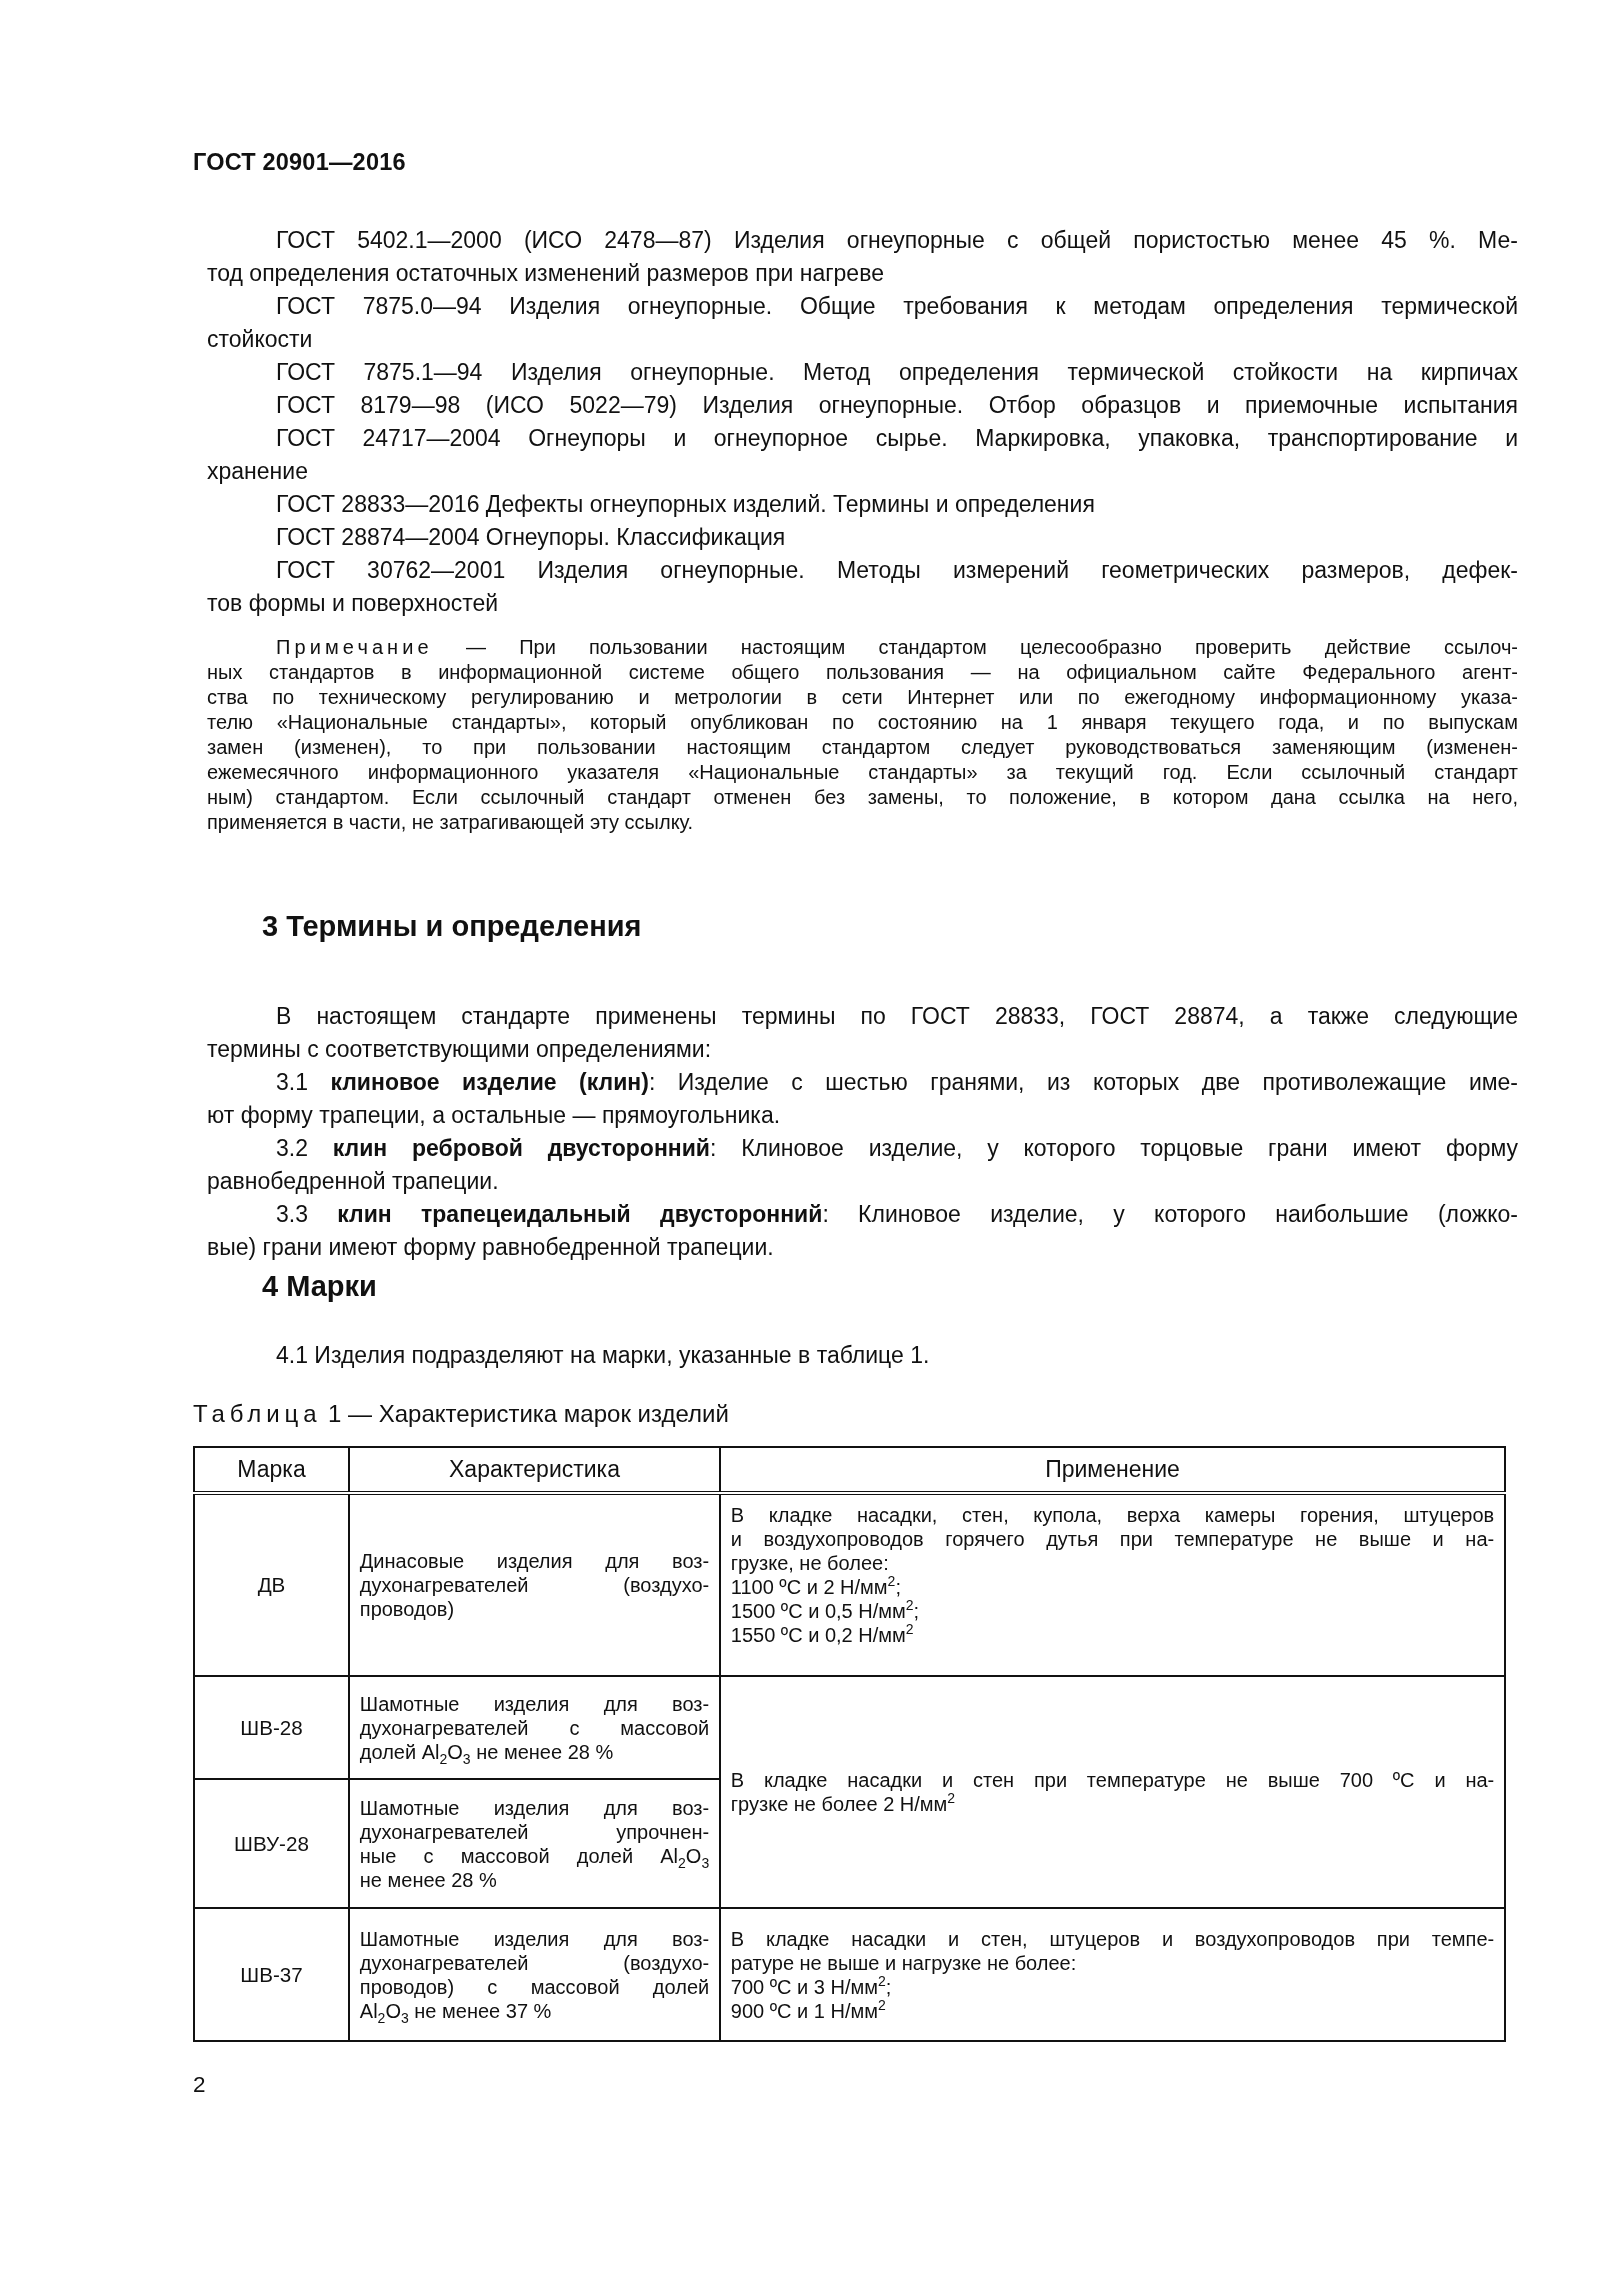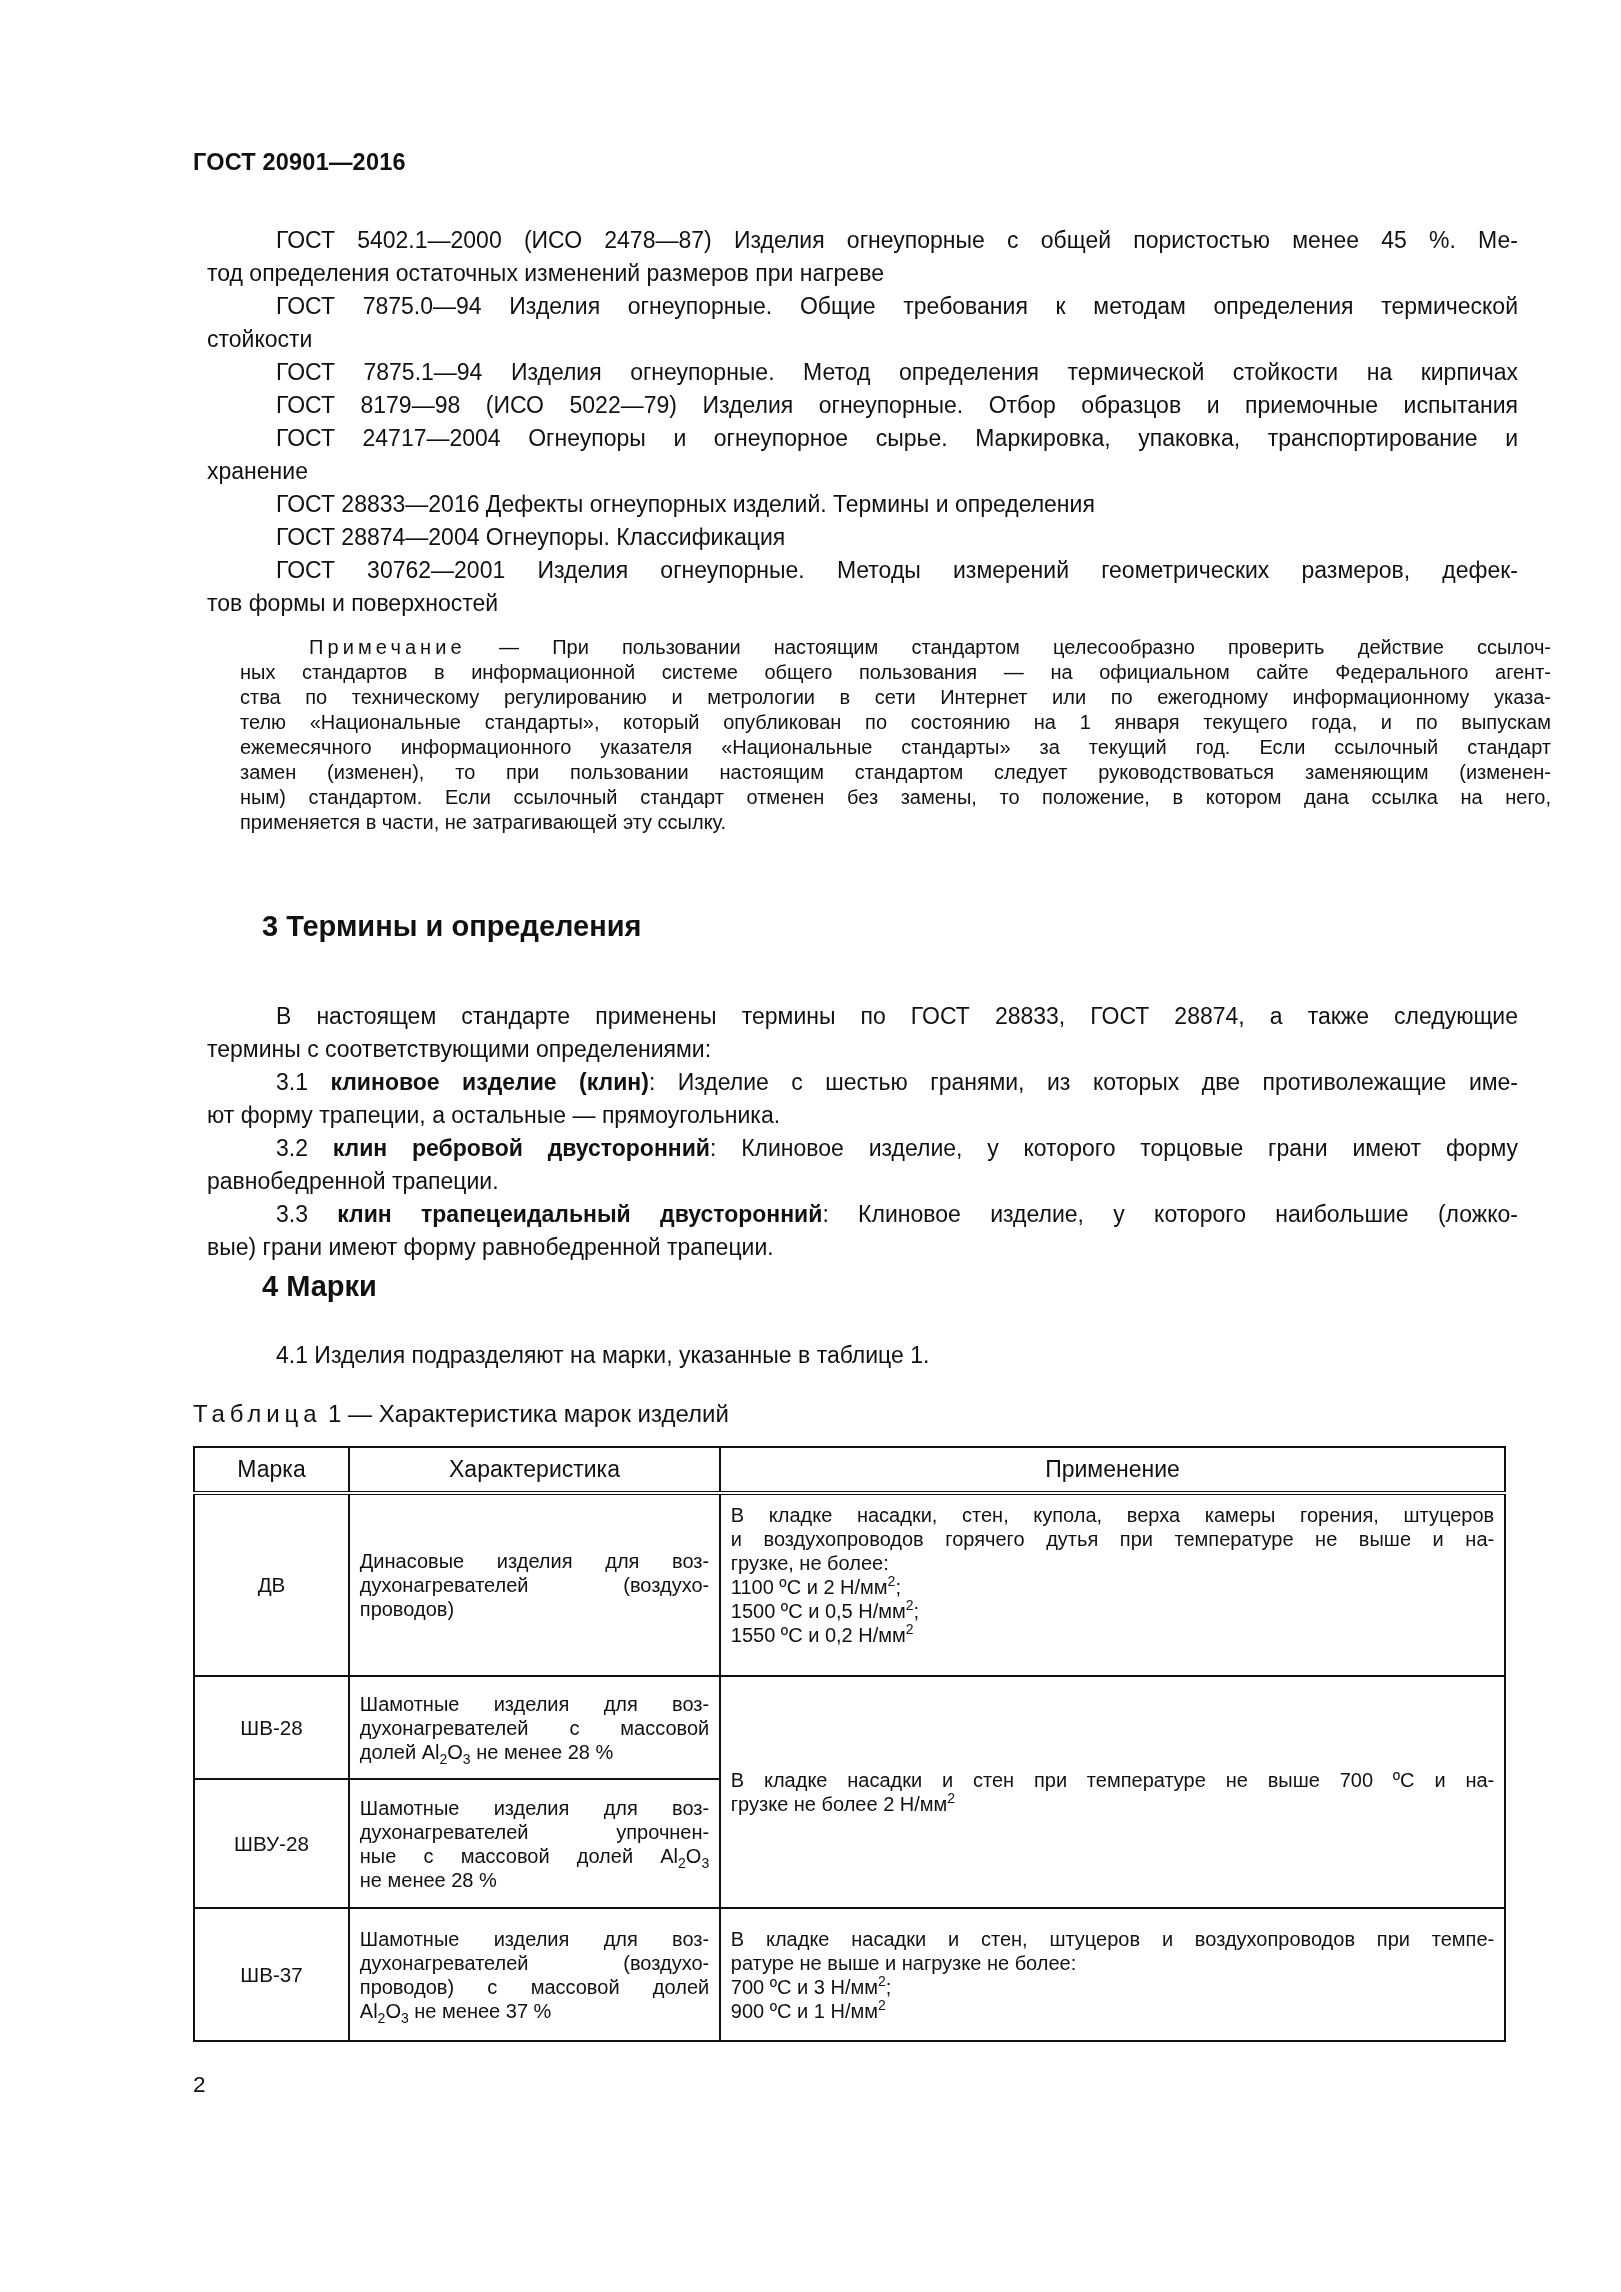--- a/index.html
+++ b/index.html
@@ -64,27 +64,27 @@
     </div>
     <div>
       <span class="line indent last">ГОСТ 28874—2004 Огнеупоры. Классификация</span>
     </div>
     <div>
       <span class="line indent">ГОСТ 30762—2001 Изделия огнеупорные. Методы измерений геометрических размеров, дефек-</span>
       <span class="line last">тов формы и поверхностей</span>
     </div>
   </div>
 
-  <div class="block note" style="top:635px;margin-left:33px;">
+  <div class="block note" style="top:635px;">
     <span class="line indent"><span class="note-label">Примечание</span><span> — </span><span>При пользовании настоящим стандартом целесообразно проверить действие ссылоч-</span></span>
     <span class="line">ных стандартов в информационной системе общего пользования — на официальном сайте Федерального агент-</span>
     <span class="line">ства по техническому регулированию и метрологии в сети Интернет или по ежегодному информационному указа-</span>
     <span class="line">телю «Национальные стандарты», который опубликован по состоянию на 1 января текущего года, и по выпускам</span>
+    <span class="line">замен (изменен), то при пользовании настоящим стандартом следует руководствоваться заменяющим (изменен-</span>
     <span class="line">ежемесячного информационного указателя «Национальные стандарты» за текущий год. Если ссылочный стандарт</span>
-    <span class="line">замен (изменен), то при пользовании настоящим стандартом следует руководствоваться заменяющим (изменен-</span>
     <span class="line">ным) стандартом. Если ссылочный стандарт отменен без замены, то положение, в котором дана ссылка на него,</span>
     <span class="line last">применяется в части, не затрагивающей эту ссылку.</span>
   </div>
 
   <div class="heading" style="top:910px;">3 Термины и определения</div>
   <div class="block" style="top:968px;margin-top:32px;">
     <span class="line indent">В настоящем стандарте применены термины по ГОСТ 28833, ГОСТ 28874, а также следующие</span>
     <span class="line last">термины с соответствующими определениями:</span>
 
     <span class="line indent"><span>3.1 </span><span class="bold">клиновое изделие (клин)</span><span>: Изделие с шестью гранями, из которых две противолежащие име-</span></span>

